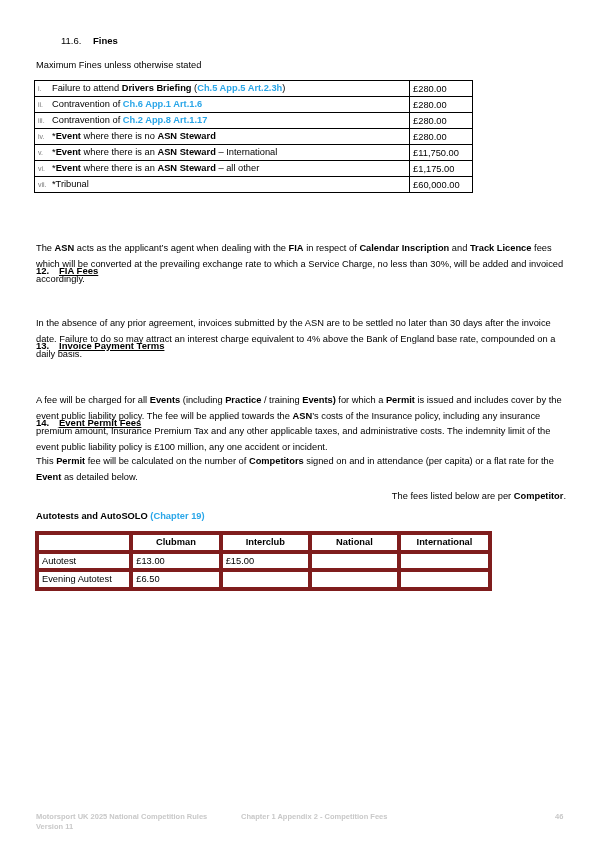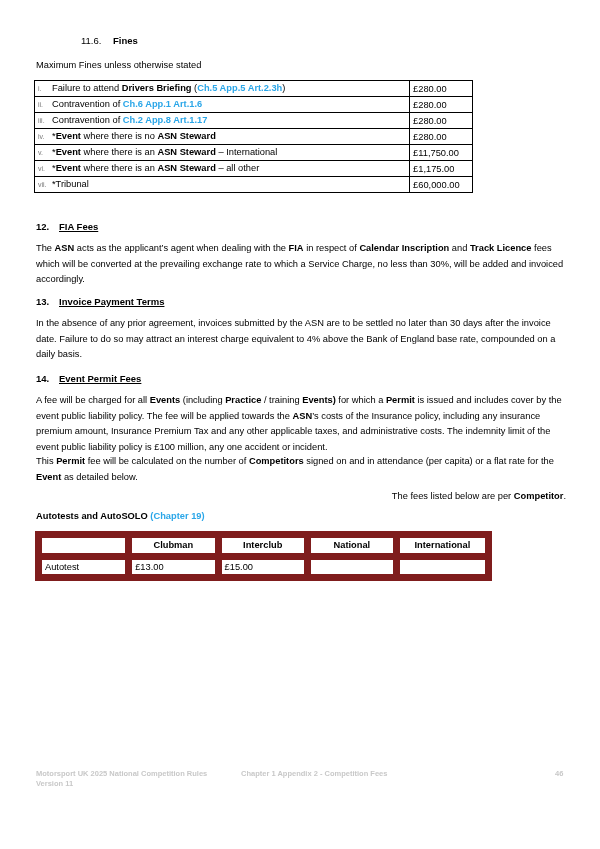--- a/index.html
+++ b/index.html
@@ -4,44 +4,44 @@
 <style>
   html, body { margin: 0; padding: 0; background: #ffffff; }
   body {
     width: 600px; height: 849px; position: relative; overflow: hidden;
     font-family: "Liberation Sans", sans-serif; color: #000; font-size: 9.3px;
   }
   .abs { position: absolute; }
   .link { color: #2aa6e8; font-weight: bold; }
 
   .sub-heading { left: 61px; top: 35px; font-size: 9.5px; }
-  .sub-heading .num { display: inline-block; width: 32px; margin-left: 20px; }
+  .sub-heading .num { display: inline-block; width: 32px; }
   .sub-heading .title { font-weight: bold; }
 
   .intro { left: 36px; top: 60px; }
 
   table { border-collapse: collapse; }
   .fines { left: 34px; top: 80px; width: 439px; }
   .fines td { border: 1px solid #000; height: 14.3px; padding: 0 3px; font-size: 9.3px; line-height: 14px; white-space: nowrap; }
   .fines td.desc { width: 369px; }
   .fines td.amt { width: 56px; }
   .fines .rn { display: inline-block; width: 14px; color: #777; font-size: 7px; }
 
   .sec-h { left: 36px; font-weight: bold; font-size: 9.5px; }
-  .sec-h .num { display: inline-block; width: 23px; }
+  .sec-h .num { display: inline-block; width: 23px; margin-top: 44px; }
   .sec-h .title { text-decoration: underline; }
   .para { left: 36px; width: 530px; line-height: 15.5px; }
 
   .fees { left: 35px; top: 531px; width: 457px; }
-  .fees td, .fees th { border: 7px solid #7f1d1d; height: 14.5px; padding: 0 3px; font-size: 9.3px; line-height: 14px; white-space: nowrap; }
+  .fees td, .fees th { border: 4px solid #7f1d1d; height: 14.5px; padding: 0 3px; font-size: 9.3px; line-height: 14px; white-space: nowrap; }
   .fees th { font-weight: bold; text-align: center; }
   .fees .c0 { width: 86px; margin-left: 48px; }
   .fees .c1, .fees .c2, .fees .c3, .fees .c4 { width: 84px; }
 
-  .footer { top: 769px; color: #c8c8c8; font-weight: bold; font-size: 7.5px; line-height: 10px; }
+  .footer { top: 812px; color: #c8c8c8; font-weight: bold; font-size: 7.5px; line-height: 10px; }
 </style>
 </head>
 <body>
 
 <div class="abs sub-heading">
   <span class="num">11.6.</span><span class="title">Fines</span>
 </div>
 <div class="abs intro">Maximum Fines unless otherwise stated</div>
 
 <table class="abs fines">
@@ -106,20 +106,27 @@
       </tr>
     </thead>
   <tbody id="fees-body">
       <tr>
         <td class="c0">Autotest</td>
         <td class="c1">£13.00</td>
         <td class="c2">£15.00</td>
         <td class="c3"></td>
         <td class="c4"></td>
       </tr>
+      <tr>
+        <td class="c0">Evening Autotest</td>
+        <td class="c1">£6.50</td>
+        <td class="c2"></td>
+        <td class="c3"></td>
+        <td class="c4"></td>
+      </tr>
     </tbody>
 </table>
 
 <div class="abs footer" style="left:36px;">
   <div>Motorsport UK 2025 National Competition Rules</div>
   <div>Version 11</div>
 </div>
 <div class="abs footer" style="left:241px;">Chapter 1 Appendix 2 - Competition Fees</div>
 <div class="abs footer" style="left:555px;">46</div>
 

